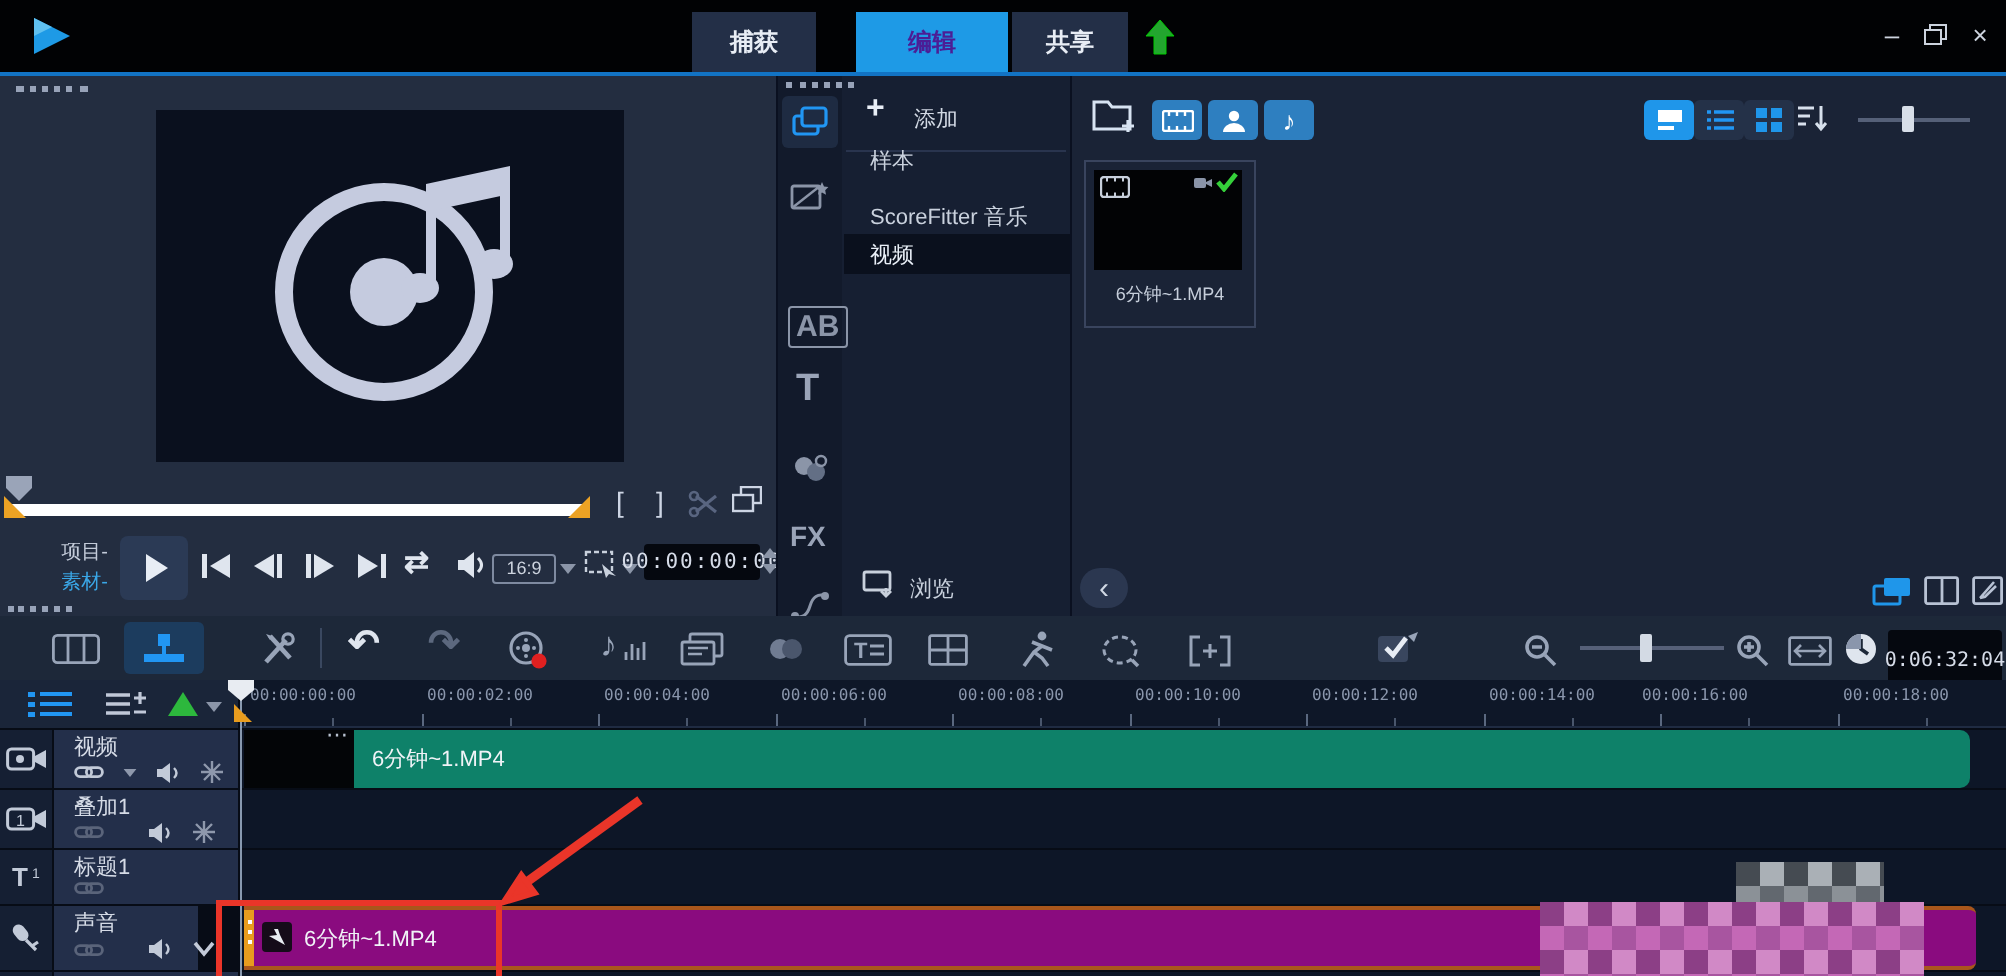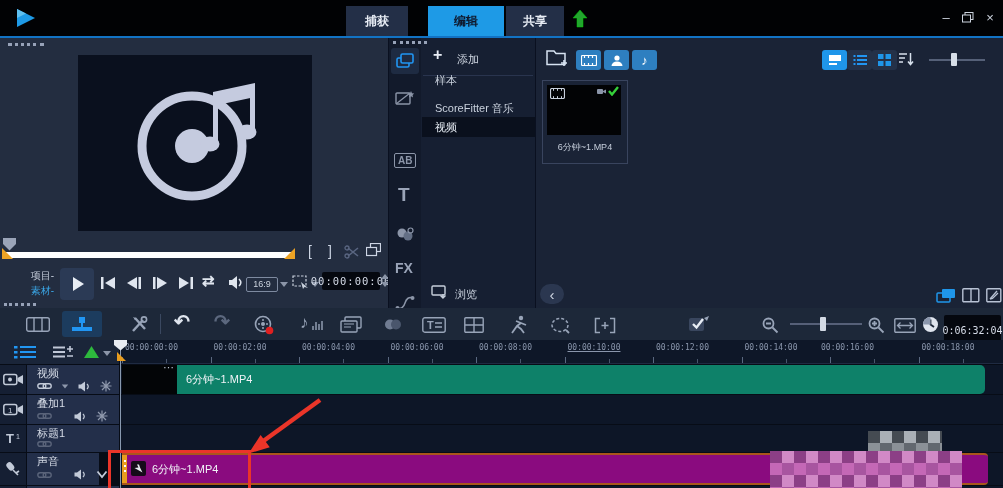--- a/index.html
+++ b/index.html
@@ -3,21 +3,21 @@
 <meta charset="utf-8">
 <style>
   html,body{margin:0;padding:0;background:#000;}
   #app{position:relative;width:1003px;height:488px;background:#0d1524;overflow:hidden;
        font-family:"Liberation Sans",sans-serif;color:#c8d0dc;-webkit-font-smoothing:antialiased;}
   .abs{position:absolute;}
   .titlebar{left:0;top:0;width:1003px;height:36px;background:#010204;}
   .menus{left:44px;top:0;height:36px;display:flex;align-items:center;gap:24px;font-size:12px;color:#ccd3de;}
   .menu-item{cursor:default;}
   .tab{height:30px;line-height:30px;text-align:center;font-size:12px;font-weight:bold;color:#e8edf5;background:#232f47;}
-  .tab.active{background:#1e9ae6;color:#0f172a;}
+  .tab.active{background:#1e9ae6;color:#4c1d95;}
   .winbtn{font-size:13px;color:#ccd3de;width:16px;text-align:center;line-height:16px;}
   .accent{left:0;top:36px;width:1003px;height:2px;background:#1273c4;}
   .dots{border-top:3px dotted #97a2b8;width:36px;height:0;}
   .panel{background:#232d40;}
   .chip{border:1px solid #7e8aa0;border-radius:2px;font-size:9px;color:#ccd3de;text-align:center;}
   .caret{width:0;height:0;border-left:4px solid transparent;border-right:4px solid transparent;border-top:5px solid #8b95a8;}
   .tc{background:#05080f;color:#d6dce8;font-family:"DejaVu Sans Mono",monospace;letter-spacing:1px;
       display:flex;align-items:center;justify-content:center;border-radius:2px;}
   .railicon{color:#8b95a8;}
   .opt-item{font-size:11px;color:#c9d1dd;}
@@ -140,21 +140,21 @@
       <svg style="margin:5px 0 0 5px;" width="18" height="16" viewBox="0 0 18 16">
         <rect x="1" y="5" width="12" height="9" rx="1.5" fill="none" stroke="#2196f3" stroke-width="1.6"></rect>
         <rect x="5" y="1" width="12" height="9" rx="1.5" fill="#1e2b42" stroke="#2196f3" stroke-width="1.6"></rect>
       </svg>
     </div>
     <svg class="abs railicon" style="left:6px;top:52px;" width="20" height="17" viewBox="0 0 20 17">
       <rect x="1" y="3" width="14" height="11" rx="1" fill="none" stroke="#8b95a8" stroke-width="1.4"></rect>
       <path d="M1 14 L15 3" stroke="#8b95a8" stroke-width="1.2"></path>
       <path d="M16 1 l1 2.2 2.2 .3 -1.6 1.6 .4 2.3 -2 -1.1 -2 1.1 .4 -2.3 -1.6 -1.6 2.2 -.3 Z" fill="#8b95a8"></path>
     </svg>
-    <div class="abs" style="left:5px;top:115px;border:1px solid #8b95a8;border-radius:2px;font-size:10px;font-weight:bold;color:#8b95a8;padding:1px 3px;">AB</div>
+    <div class="abs" style="left:5px;top:115px;border:1px solid #8b95a8;border-radius:2px;font-size:15px;font-weight:bold;color:#8b95a8;padding:1px 3px;">AB</div>
     <div class="abs" style="left:9px;top:146px;font-size:19px;font-weight:bold;color:#9aa4b8;">T</div>
     <svg class="abs" style="left:6px;top:188px;" width="20" height="18" viewBox="0 0 20 18">
       <circle cx="7" cy="7" r="4.5" fill="#8b95a8"></circle>
         <circle cx="13" cy="10" r="4.5" fill="#636f85"></circle>
       <circle cx="15.5" cy="4.5" r="2.5" fill="none" stroke="#8b95a8" stroke-width="1.2"></circle>
     </svg>
     <div class="abs" style="left:6px;top:222px;font-size:14px;font-weight:bold;color:#9aa4b8;">FX</div>
     <svg class="abs" style="left:6px;top:256px;" width="20" height="18" viewBox="0 0 20 18">
       <path d="M2 14 Q8 16 10 9 Q12 2 18 4" stroke="#8b95a8" stroke-width="1.5" fill="none"></path>
       <circle cx="2.5" cy="14" r="2" fill="#8b95a8"></circle>
@@ -377,21 +377,21 @@
         <i class="tick minor" style="left: 134.5px;"></i>
         <span class="tick-label" style="left: 182px;">00:00:04:00</span>
         <i class="tick major" style="left: 179px;"></i>
         <i class="tick minor" style="left: 223px;"></i>
         <span class="tick-label" style="left: 270.5px;">00:00:06:00</span>
         <i class="tick major" style="left: 267.5px;"></i>
         <i class="tick minor" style="left: 311.5px;"></i>
         <span class="tick-label" style="left: 359px;">00:00:08:00</span>
         <i class="tick major" style="left: 356px;"></i>
         <i class="tick minor" style="left: 400px;"></i>
-        <span class="tick-label" style="left: 447.5px; text-decoration: underline;">00:00:10:00</span>
+        <span class="tick-label" style="left: 447.5px;">00:00:10:00</span>
         <i class="tick major" style="left: 444.5px;"></i>
         <i class="tick minor" style="left: 488.5px;"></i>
         <span class="tick-label" style="left: 536px;">00:00:12:00</span>
         <i class="tick major" style="left: 533px;"></i>
         <i class="tick minor" style="left: 577px;"></i>
         <span class="tick-label" style="left: 624.5px;">00:00:14:00</span>
         <i class="tick major" style="left: 621.5px;"></i>
         <i class="tick minor" style="left: 665.5px;"></i>
         <span class="tick-label" style="left: 685px; margin-left: 16px;">00:00:16:00</span>
         <i class="tick major" style="left: 710px;"></i>

